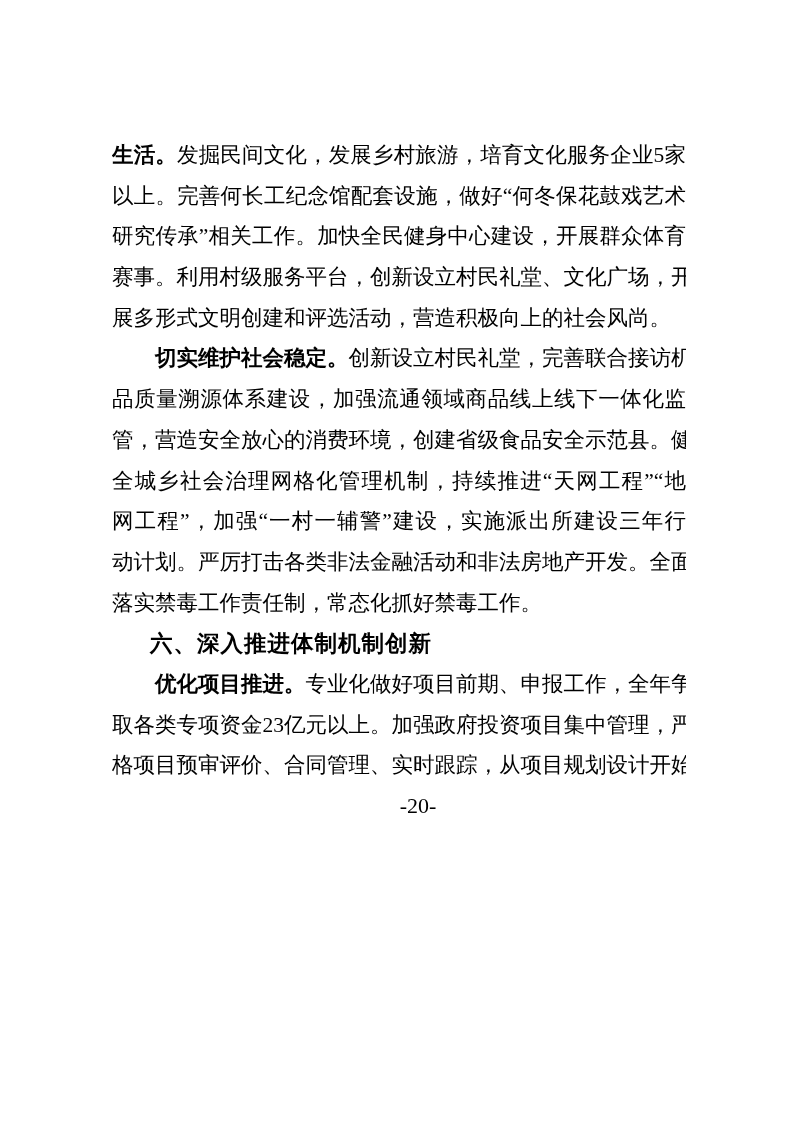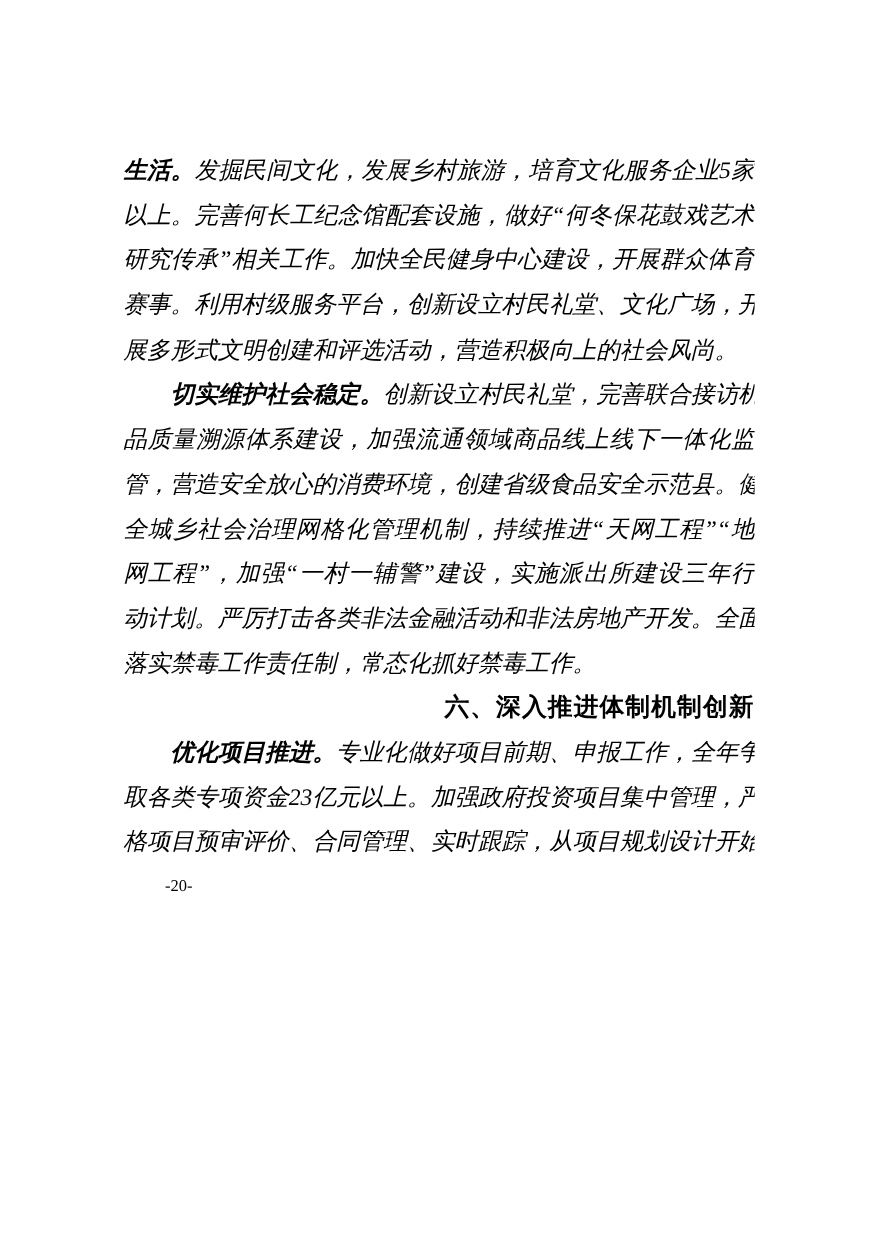--- a/index.html
+++ b/index.html
@@ -28,49 +28,47 @@
   }
   .line {
     height: 40.7px;
     line-height: 40.7px;
     font-size: 21.5px;
     white-space: nowrap;
     text-align: justify;
     text-align-last: justify;
     text-justify: inter-character;
     overflow: hidden;
-    font-style: italic;
   }
   .line.last {
     text-align-last: left;
   }
   .line.indent {
     text-indent: 43px;
   }
   .line .lead {
     font-weight: bold;
   }
   .heading {
     margin: 0;
     padding-left: 38px;
     height: 40.7px;
     line-height: 40.7px;
     font-size: 22.5px;
     font-weight: bold;
     font-family: "DejaVu Sans", "Liberation Sans", sans-serif;
     letter-spacing: 1px;
-    text-align: right;
   }
   .page-number {
     padding-left: 38px;
     height: 40.7px;
     line-height: 40.7px;
-    font-size: 15px;
+    font-size: 22px;
     font-family: "Liberation Serif", "DejaVu Serif", serif;
-    text-align: left;
+    text-align: center;
   }
 </style>
 </head>
 <body>
 
 <div class="page">
   <div class="content">
     <div class="para">
         <div class="line"><b class="lead">生活。</b><span>发掘民间文化，发展乡村旅游，培育文化服务企业5家</span></div>
         <div class="line"><span>以上。完善何长工纪念馆配套设施，做好“何冬保花鼓戏艺术</span></div>

